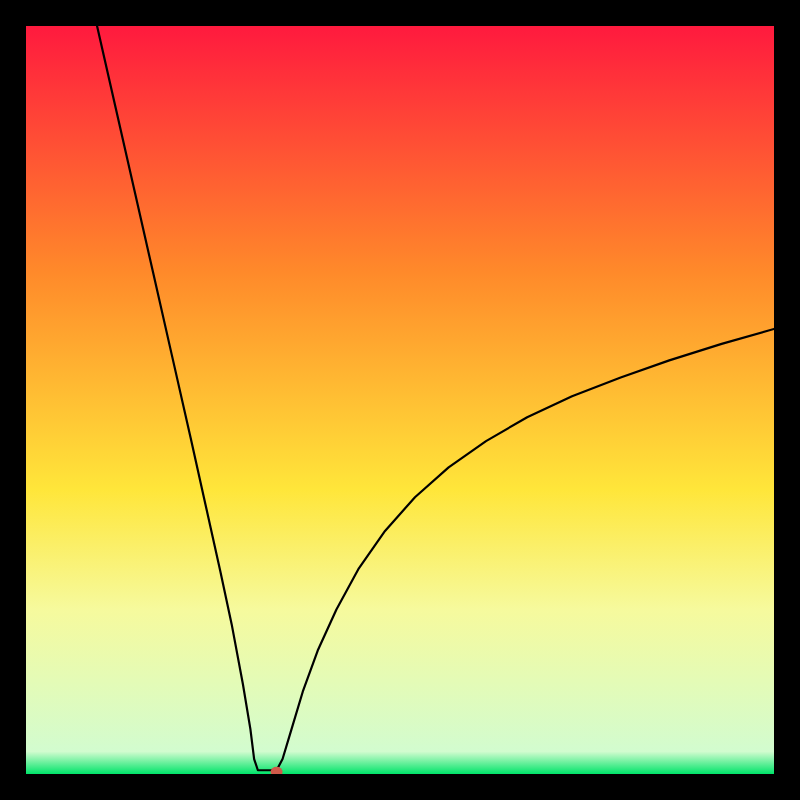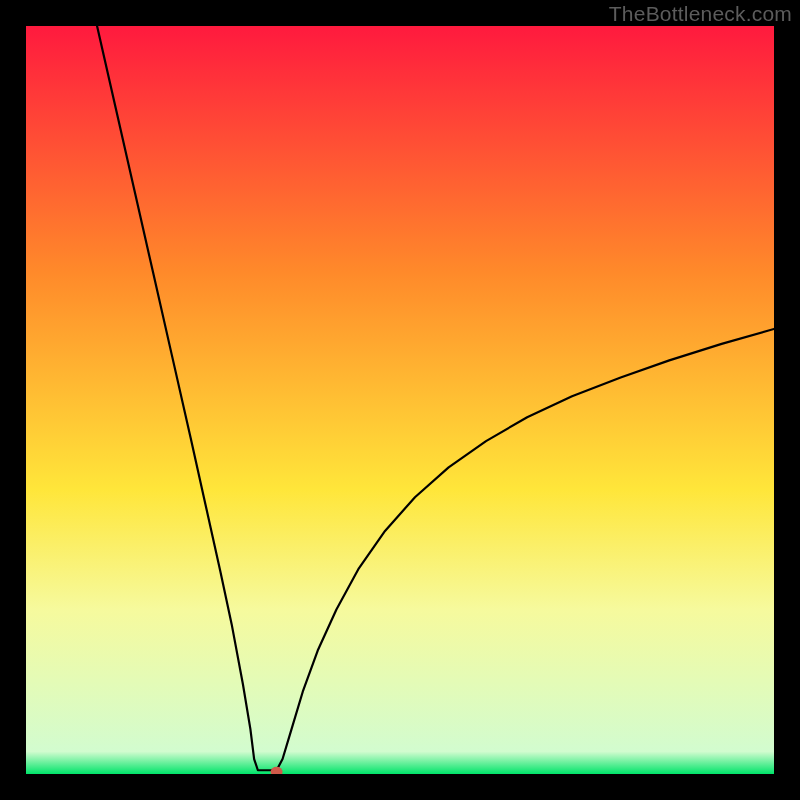--- a/index.html
+++ b/index.html
@@ -41,21 +41,20 @@
     top: 0;
     width: 748px;
     height: 748px;
   }
   svg { display: block; }
 </style>
 </head>
 <body>
 
 <div class="frame">
-  <div class="watermark">TheBottleneck.com</div>
 
   <div class="plot-outer">
     <svg id="plot-svg" class="plot-area" viewBox="0 0 748 748" width="748" height="748" preserveAspectRatio="none">
       <defs>
         <linearGradient id="bg-grad" x1="0" y1="0" x2="0" y2="1">
           <stop id="g0" offset="0%" stop-color="#ff1a3e"></stop>
           <stop id="g1" offset="33%" stop-color="#ff8a2a"></stop>
           <stop id="g2" offset="62%" stop-color="#ffe63a"></stop>
           <stop id="g3" offset="78%" stop-color="#f6fa9d"></stop>
           <stop id="g4" offset="97%" stop-color="#d2fccf"></stop>

